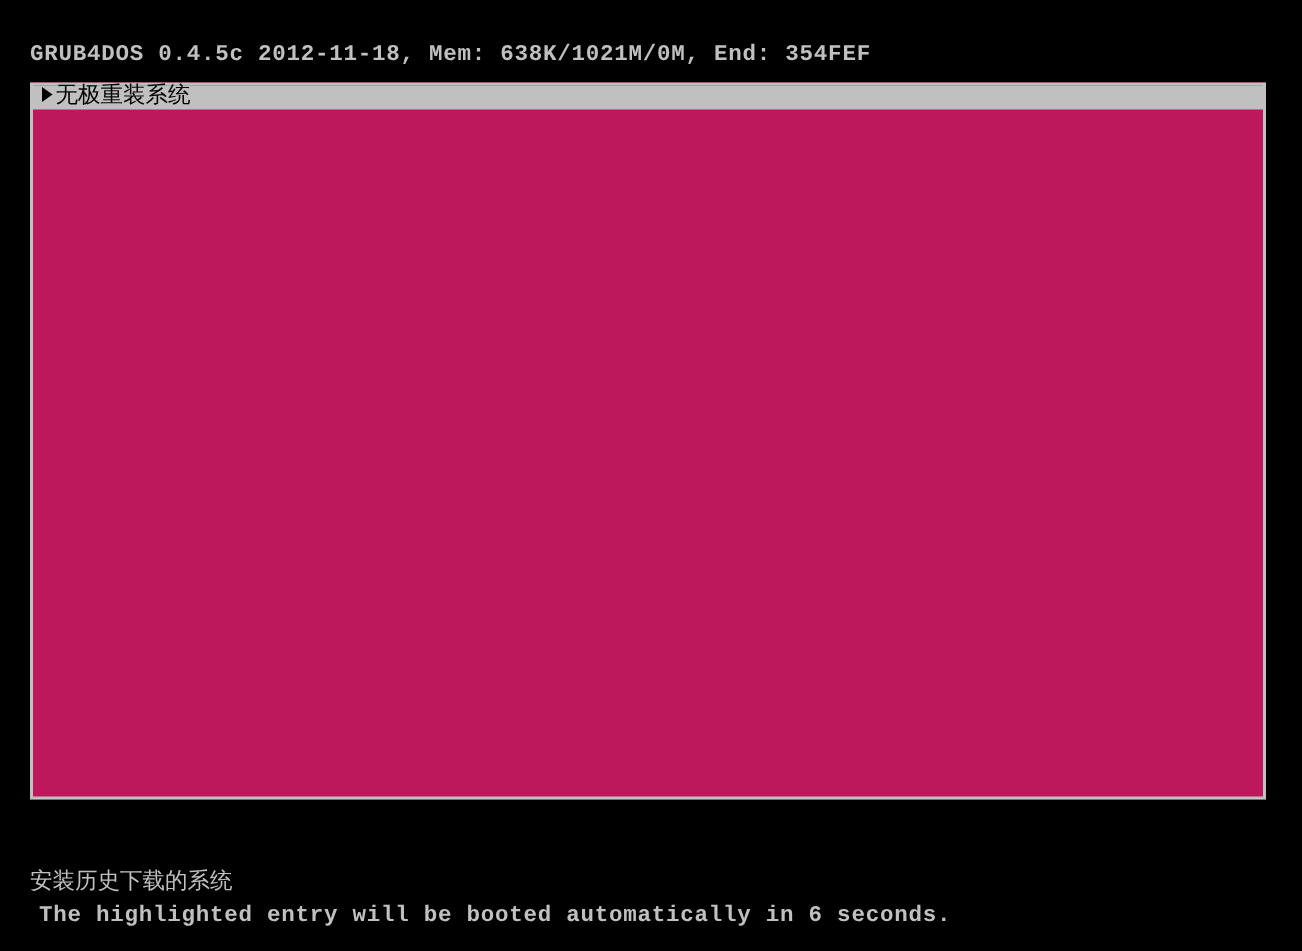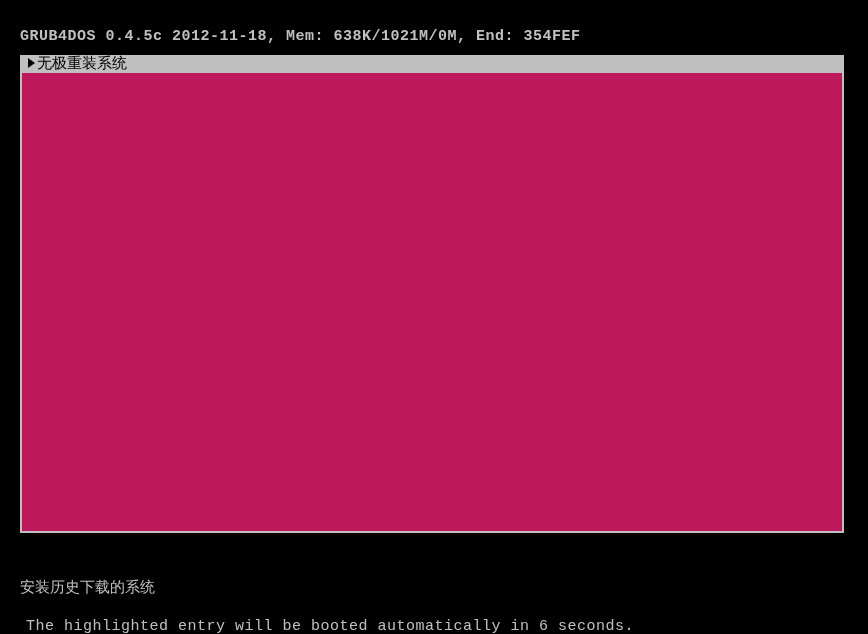--- a/index.html
+++ b/index.html
@@ -59,23 +59,23 @@
     }
     .description {
       position: absolute;
       top: 538px;
       left: 20px;
       font-family: Liberation Serif, serif;
       margin-top: 40px;
     }
     .footer {
       position: absolute;
-      top: 618px;
+      top: 602px;
       left: 26px;
-      font-weight: normal;
+      font-weight: bold;
       letter-spacing: 0.5px;
     }
   </style>
 </head>
 <body>
 
 <div class="header">GRUB4DOS 0.4.5c 2012-11-18, Mem: 638K/1021M/0M, End: 354FEF</div>
 
 <div class="menu-box">
   <div class="menu-item selected">

